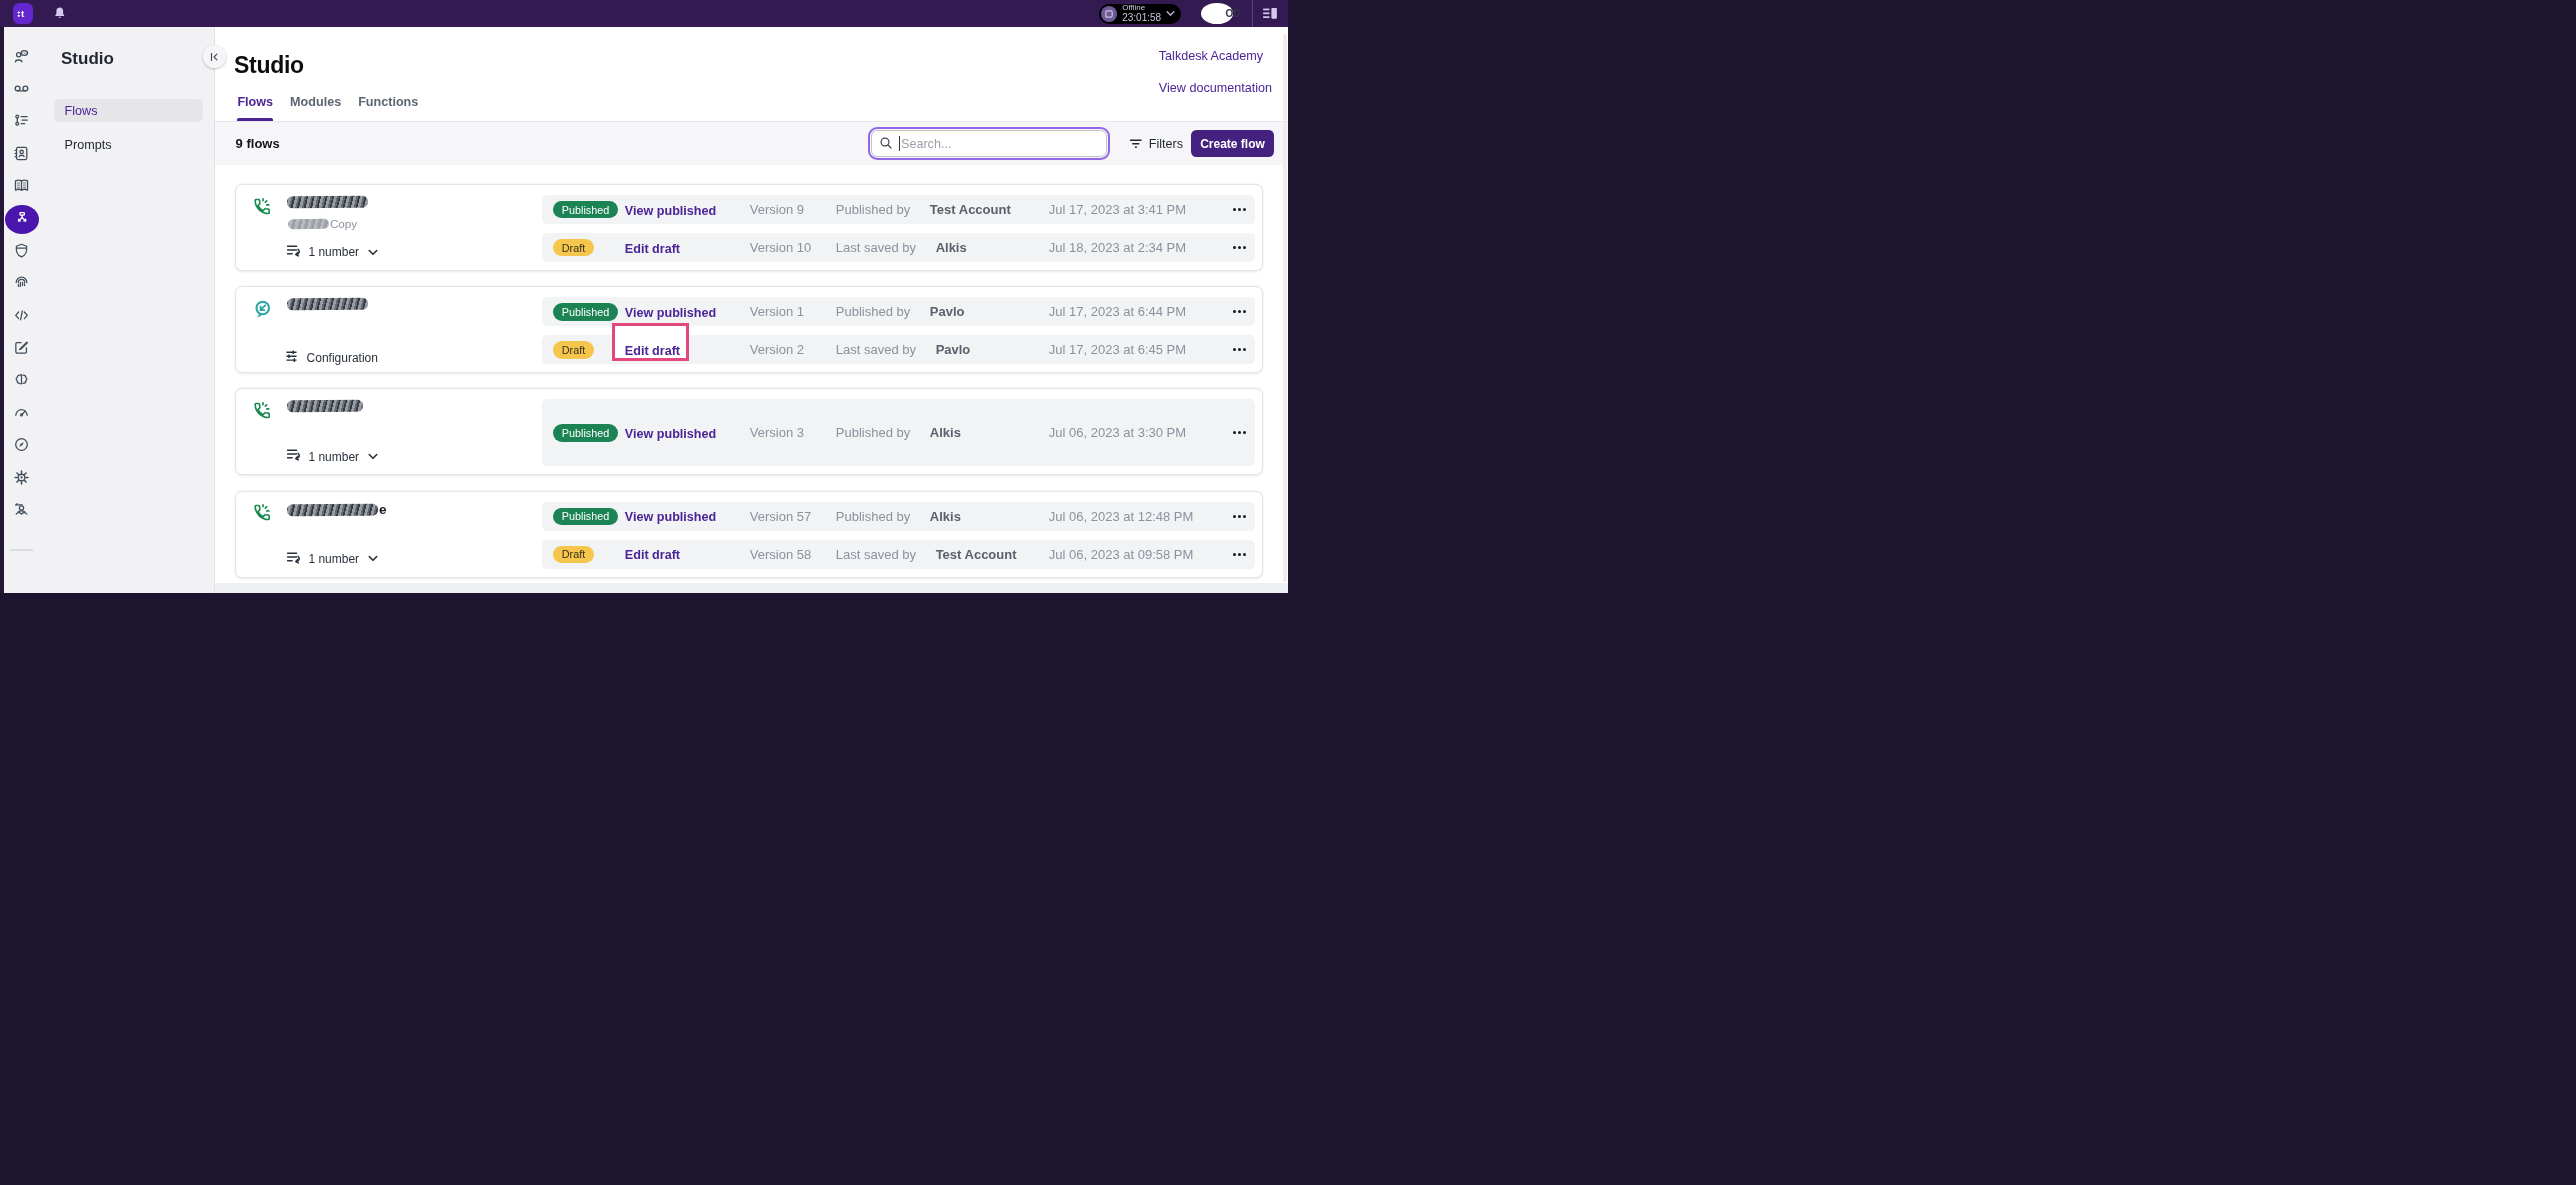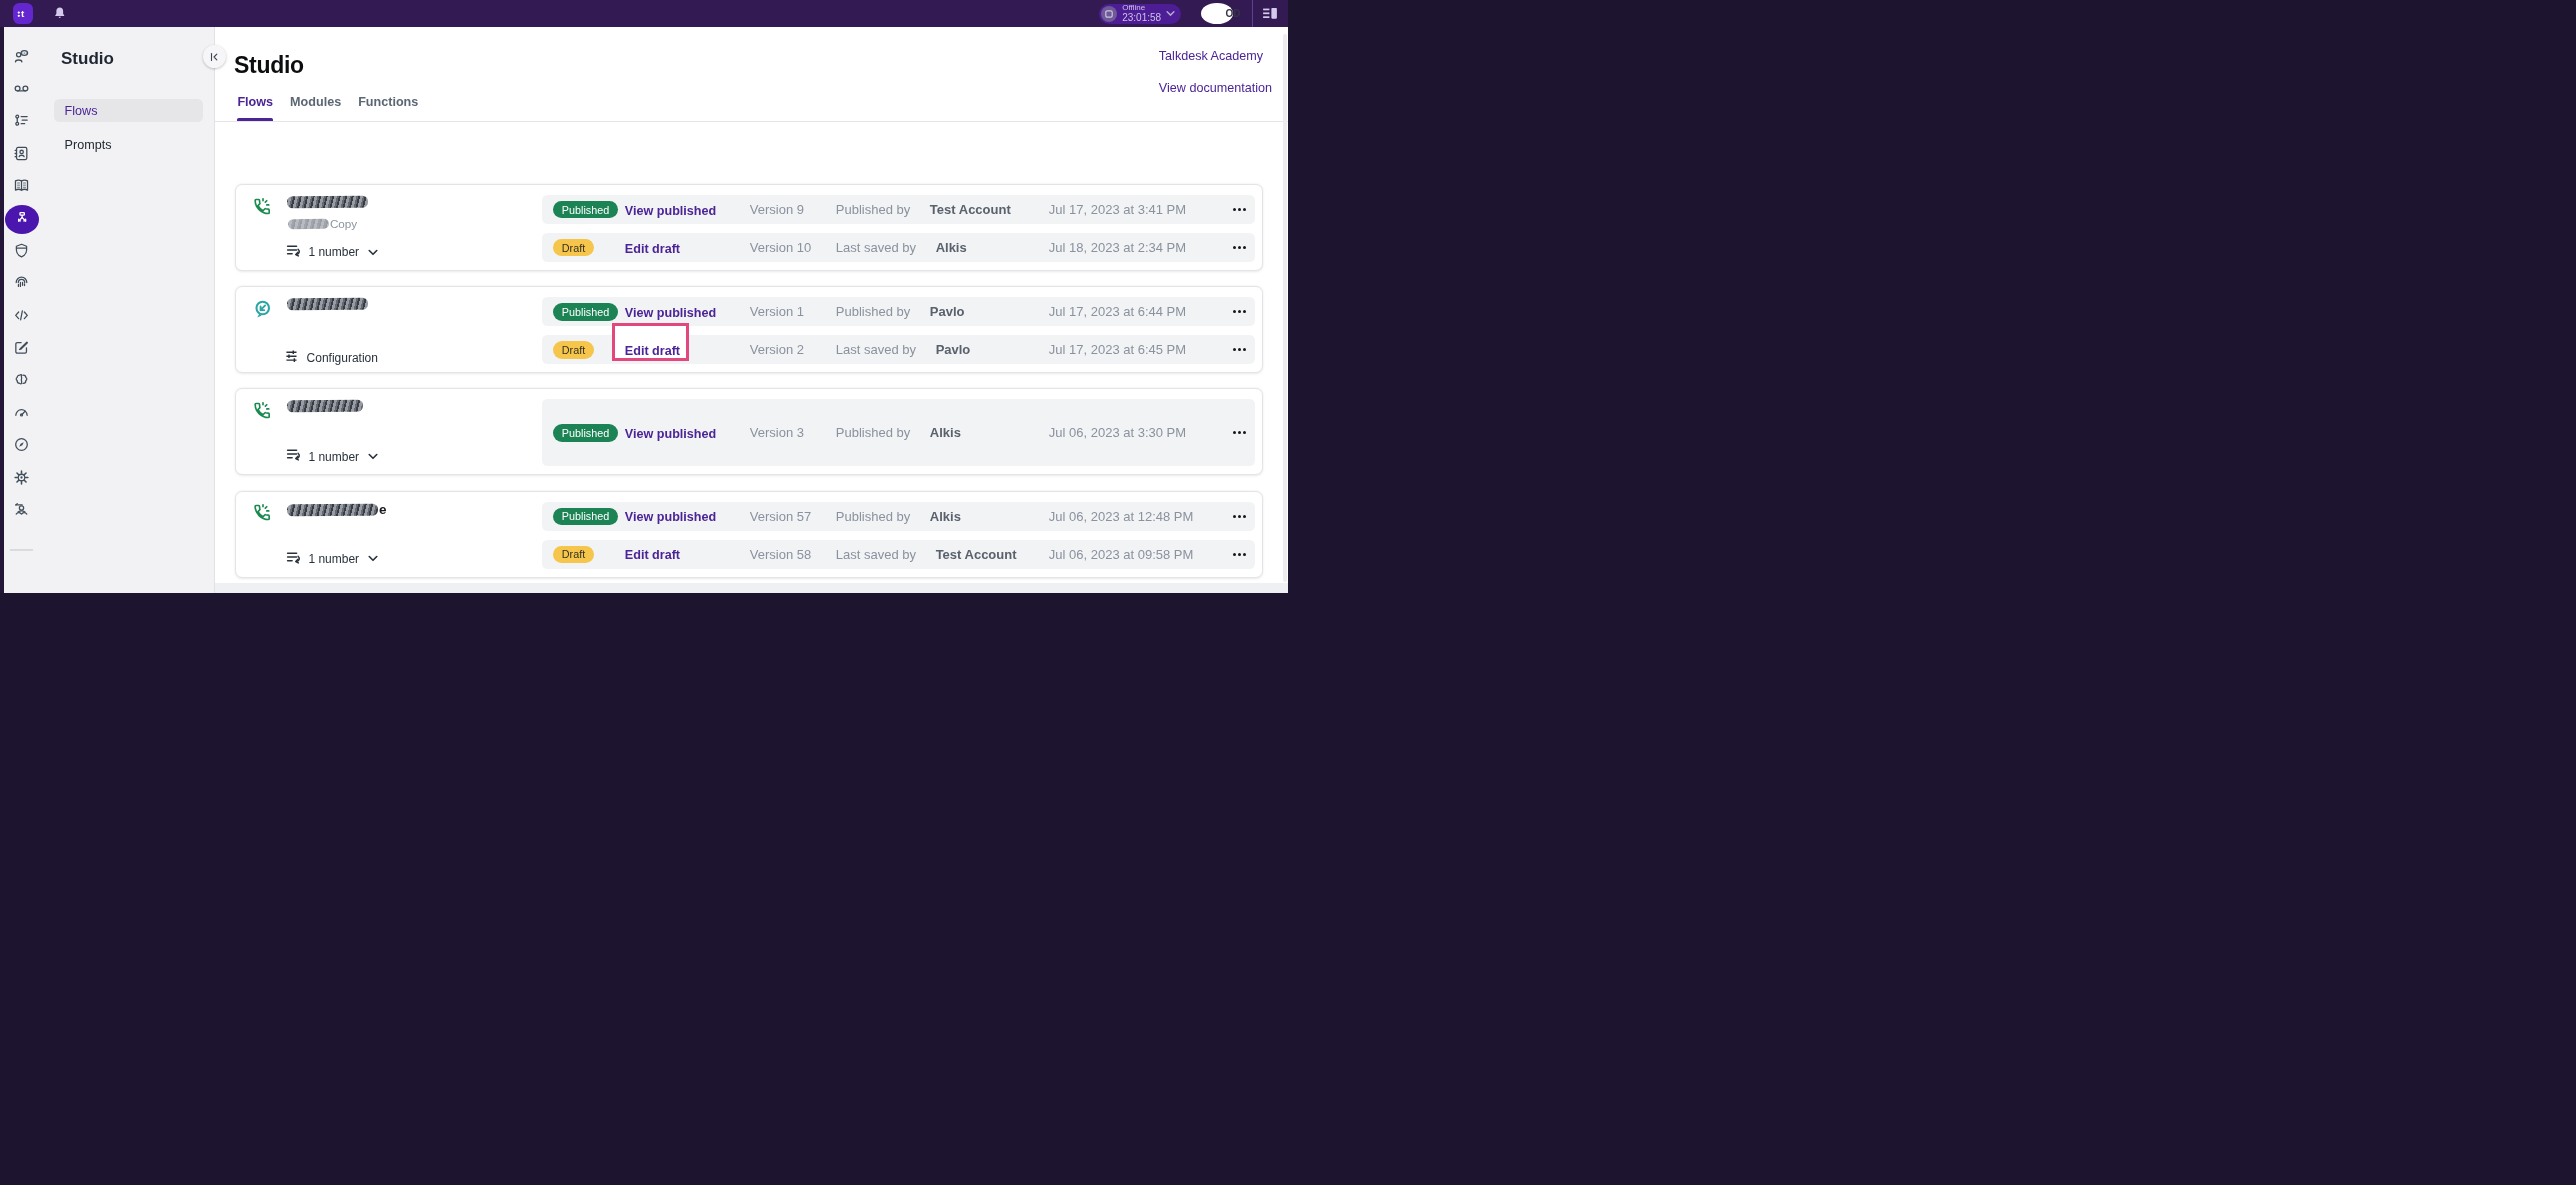--- a/index.html
+++ b/index.html
@@ -5,21 +5,21 @@
   * { margin:0; padding:0; box-sizing:border-box; }
   html,body { background:#1d1430; }
   body { font-family:"Liberation Sans","DejaVu Sans",sans-serif; }
   .screen { position:relative; width:1288px; height:593px; overflow:hidden; background:#fff; }
 
   
   .topbar { position:absolute; top:0; left:0; right:0; height:27px; background:#331a52; display:flex; align-items:center; z-index:20; }
   .logo-tile { width:20.6px; height:20.6px; margin-left:12.6px; border-radius:6.3px; background:#6426cf; display:flex; align-items:center; justify-content:center; }
   .bell { margin-left:20px; display:flex; align-items:center; }
   .topbar-right { margin-left:auto; display:flex; align-items:center; }
-  .status-pill { height:20px; border-radius:10px; background:#4c1d95; display:flex; align-items:center; padding:0 6.3px 0 1.8px; cursor:pointer; }
+  .status-pill { height:20px; border-radius:10px; background:#000000; display:flex; align-items:center; padding:0 6.3px 0 1.8px; cursor:pointer; }
   .status-ico { width:16px; height:16px; border-radius:50%; background:#6e5a97; display:flex; align-items:center; justify-content:center; }
   .status-texts { margin:0 4.5px 0 5.4px; line-height:1; }
   .status-label { font-size:8px; color:#cdc3e1; }
   .status-timer { font-size:10px; color:#cdc3e1; margin-top:0.9px; }
   .avatar { width:21.5px; height:21.5px; margin-left:20px; border-radius:50%; background:#fff; color:#343444; font-size:10px; font-weight:bold; display:flex; align-items:center; justify-content:center;padding-left:32px; }
   .tb-divider { width:0.9px; height:27px; background:#5c4390; margin-left:19px; }
   .menu-ico { margin:0 10.8px 0 10px; display:flex; }
 
   
   .app-body { position:absolute; top:27px; left:0; right:0; bottom:0; display:flex;justify-content:flex-end; }
@@ -277,20 +277,40 @@
       <div class="page-title">Studio</div>
 
       <div class="tabs">
         <div class="tab-row" id="tabRow">
             <div class="tab active">Flows</div>
             <div class="tab">Modules</div>
             <div class="tab">Functions</div>
           </div>
       </div>
 
+      <div class="toolbar">
+        <div class="flow-count">9 flows</div>
+        <div class="search-wrap">
+          <input class="search-input" type="text" placeholder="Search..." style="">
+          <svg class="search-ico" width="14.4" height="14.4" viewBox="0 0 24 24">
+              <circle cx="10" cy="10" r="6.5" fill="none" stroke="#3c444e" stroke-width="2"></circle>
+              <path d="M15 15l5 5" stroke="#3c444e" stroke-width="2" stroke-linecap="round"></path>
+            </svg>
+          <div class="caret"></div>
+        </div>
+        <div class="filters-btn">
+          <svg width="13.5" height="12.6" viewBox="0 0 18 16">
+              <rect x="1" y="3" width="16" height="2" rx="1" fill="#1f2733"></rect>
+              <rect x="4" y="7.5" width="10" height="2" rx="1" fill="#1f2733"></rect>
+              <rect x="8" y="12" width="2.4" height="2.4" rx="0.6" fill="#1f2733"></rect>
+            </svg>
+          <span>Filters</span>
+        </div>
+        <button class="create-btn">Create flow</button>
+      </div>
 
       <div class="cards" id="cards">
           <div class="card">
             <span class="flow-ico"><svg width="20" height="20" viewBox="0 0 24 24">
                 <path d="M7.2 10.3c1.3 2.6 3.5 4.8 6.1 6.1l2-2c.3-.3.7-.4 1-.3 1 .3 2.1.5 3.3.5.5 0 1 .4 1 1v3.2c0 .5-.5 1-1 1C11 19.8 3.8 12.6 3.8 4c0-.5.5-1 1-1H8c.6 0 1 .5 1 1 0 1.2.2 2.3.5 3.3.1.3 0 .7-.3 1z" fill="none" stroke="#1b8a4f" stroke-width="2" stroke-linejoin="round"></path>
                 <path d="M13.2 4.5V2.2M16 6.2l1.7-1.7M17.8 9.5h2.3" stroke="#1b8a4f" stroke-width="2" stroke-linecap="round"></path>
               </svg></span>
             <div class="card-title">
               <span class="scrib" style="width:81px"></span>
             </div>

